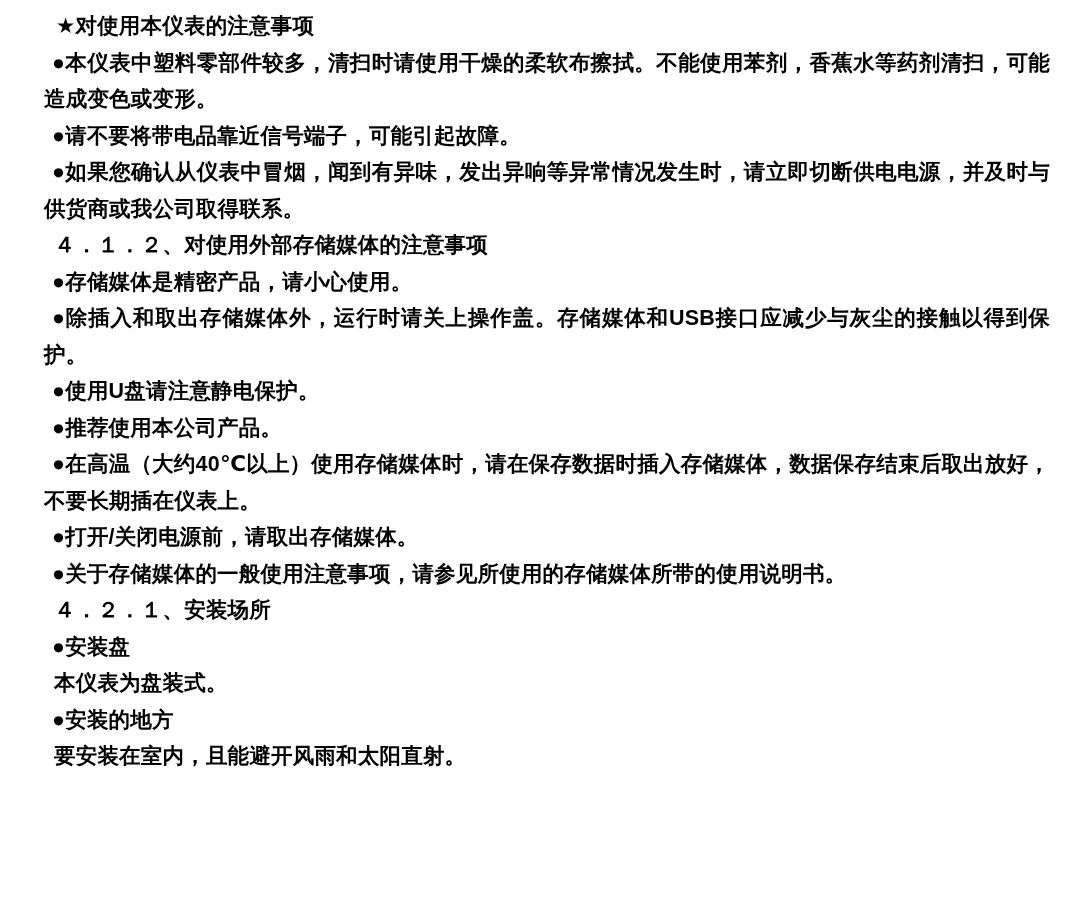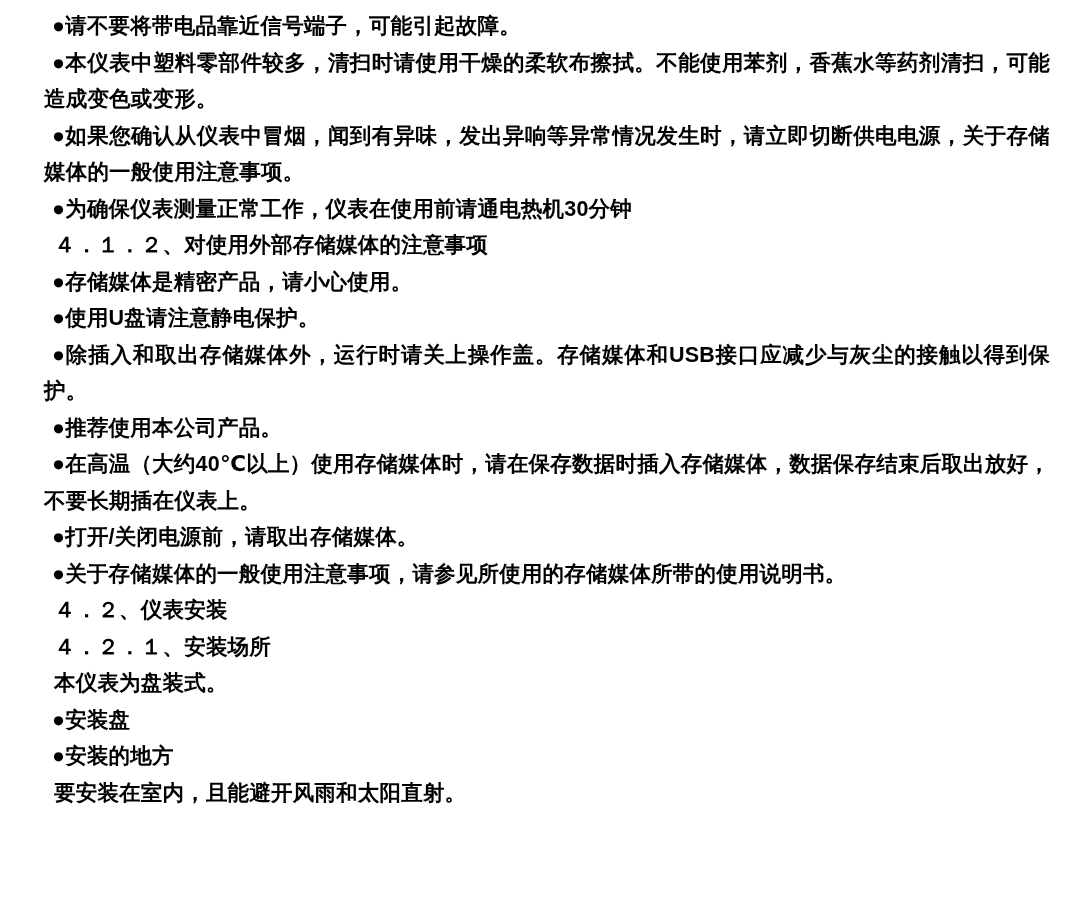--- a/index.html
+++ b/index.html
@@ -33,32 +33,31 @@
   
   .ind-star   { text-indent: 12px; }
   .ind-bullet { text-indent: 8px; }
   .ind-num    { text-indent: 10px; }
   .ind-plain  { text-indent: 10px; }
 </style>
 </head>
 <body>
 
 <div class="page">
+  <p class="para ind-star">★对使用本仪表的注意事项</p>
+  <p class="para ind-bullet">●本仪表中塑料零部件较多，清扫时请使用干燥的柔软布擦拭。不能使用苯剂，香蕉水等药剂清扫，可能造成变色或变形。</p>
   <p class="para ind-bullet">●请不要将带电品靠近信号端子，可能引起故障。</p>
-  <p class="para ind-bullet">●本仪表中塑料零部件较多，清扫时请使用干燥的柔软布擦拭。不能使用苯剂，香蕉水等药剂清扫，可能造成变色或变形。</p>
-  <p class="para ind-bullet">●如果您确认从仪表中冒烟，闻到有异味，发出异响等异常情况发生时，请立即切断供电电源，关于存储媒体的一般使用注意事项。</p>
-  <p class="para ind-bullet">●为确保仪表测量正常工作，仪表在使用前请通电热机30分钟</p>
+  <p class="para ind-bullet">●如果您确认从仪表中冒烟，闻到有异味，发出异响等异常情况发生时，请立即切断供电电源，并及时与供货商或我公司取得联系。</p>
   <p class="para ind-num">４．１．２、对使用外部存储媒体的注意事项</p>
   <p class="para ind-bullet">●存储媒体是精密产品，请小心使用。</p>
+  <p class="para ind-bullet">●除插入和取出存储媒体外，运行时请关上操作盖。存储媒体和USB接口应减少与灰尘的接触以得到保护。</p>
   <p class="para ind-bullet">●使用U盘请注意静电保护。</p>
-  <p class="para ind-bullet">●除插入和取出存储媒体外，运行时请关上操作盖。存储媒体和USB接口应减少与灰尘的接触以得到保护。</p>
   <p class="para ind-bullet">●推荐使用本公司产品。</p>
   <p class="para ind-bullet">●在高温（大约40℃以上）使用存储媒体时，请在保存数据时插入存储媒体，数据保存结束后取出放好，不要长期插在仪表上。</p>
   <p class="para ind-bullet">●打开/关闭电源前，请取出存储媒体。</p>
   <p class="para ind-bullet">●关于存储媒体的一般使用注意事项，请参见所使用的存储媒体所带的使用说明书。</p>
-  <p class="para ind-num">４．２、仪表安装</p>
   <p class="para ind-num">４．２．１、安装场所</p>
+  <p class="para ind-bullet">●安装盘</p>
   <p class="para ind-plain">本仪表为盘装式。</p>
-  <p class="para ind-bullet">●安装盘</p>
   <p class="para ind-bullet">●安装的地方</p>
   <p class="para ind-plain">要安装在室内，且能避开风雨和太阳直射。</p>
 
 </div>
 
 </body></html>

